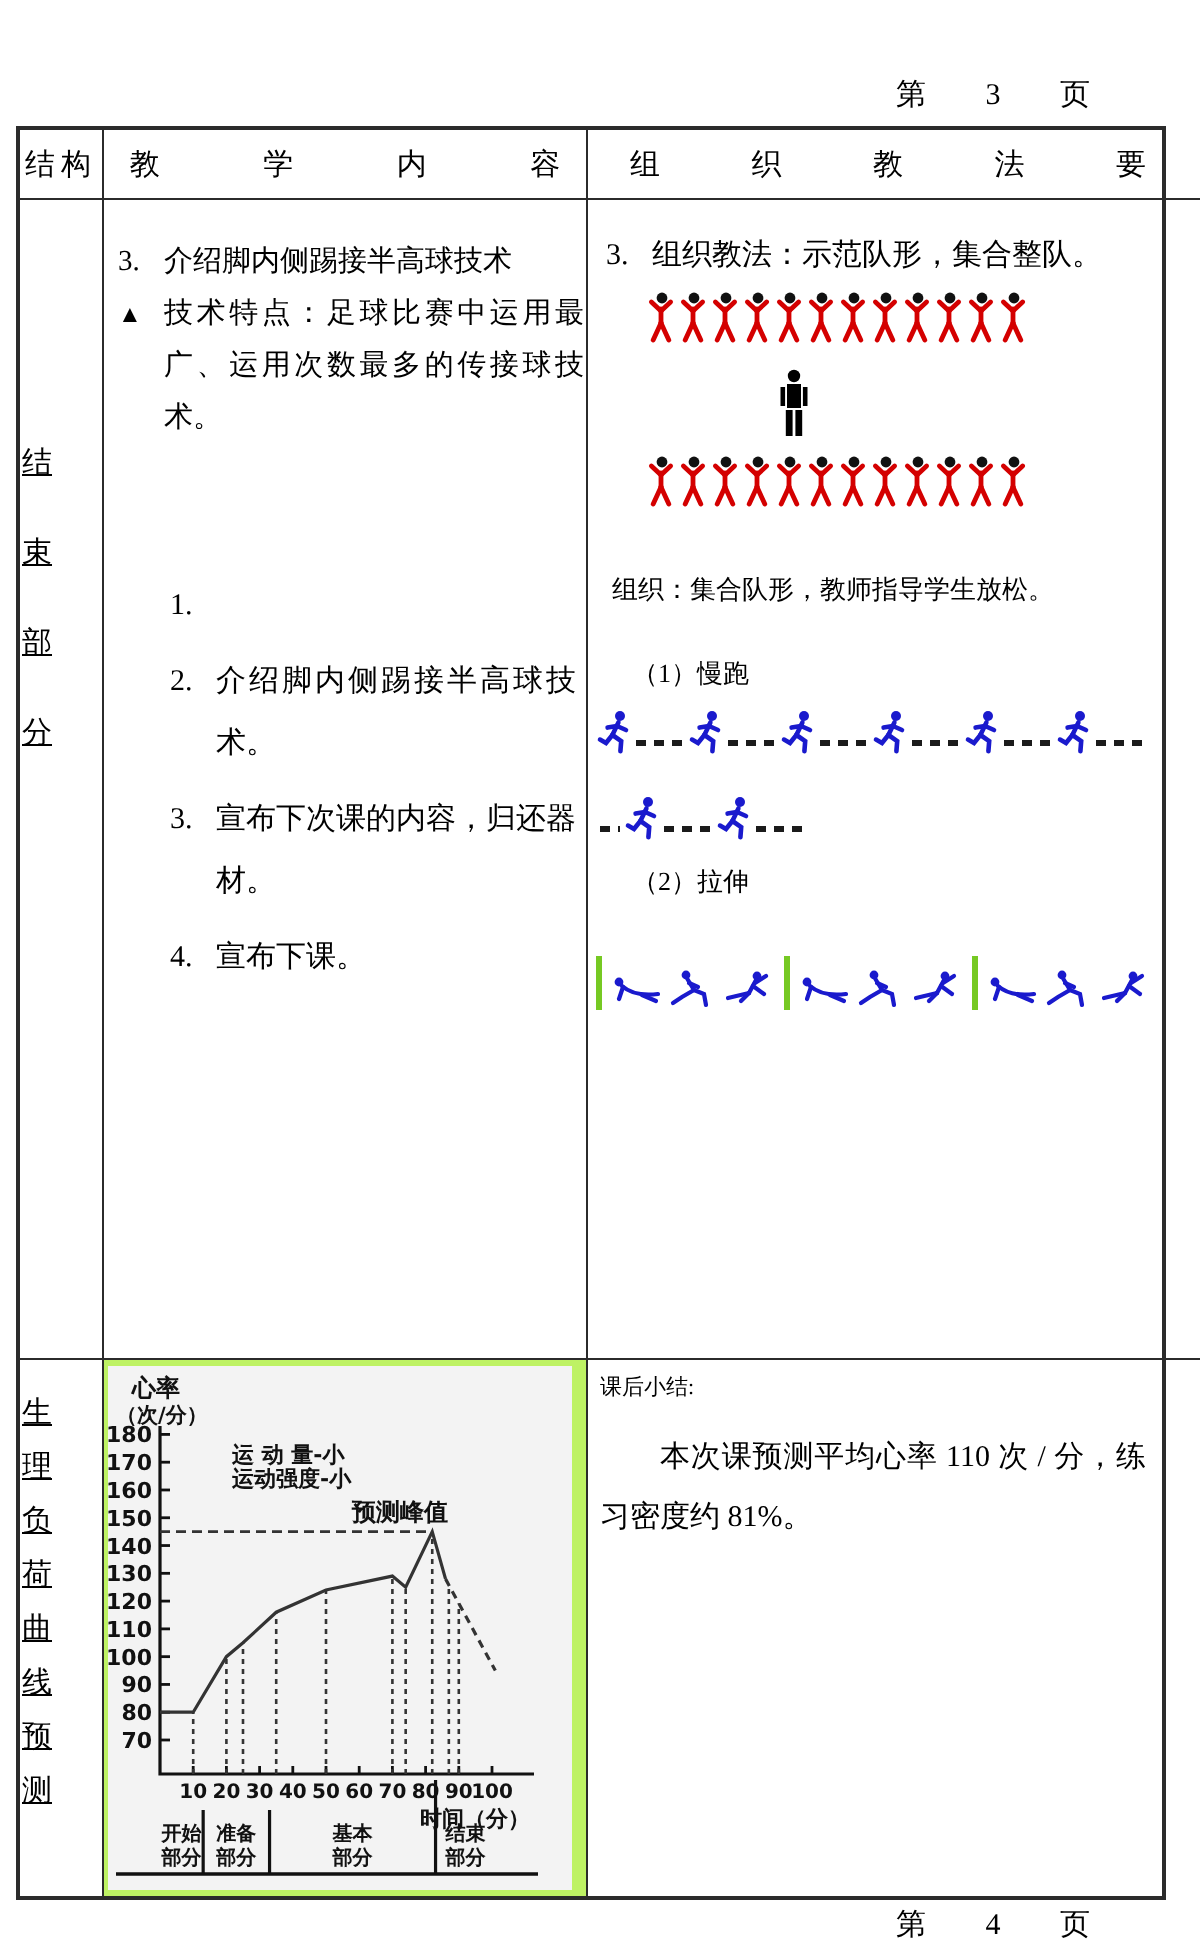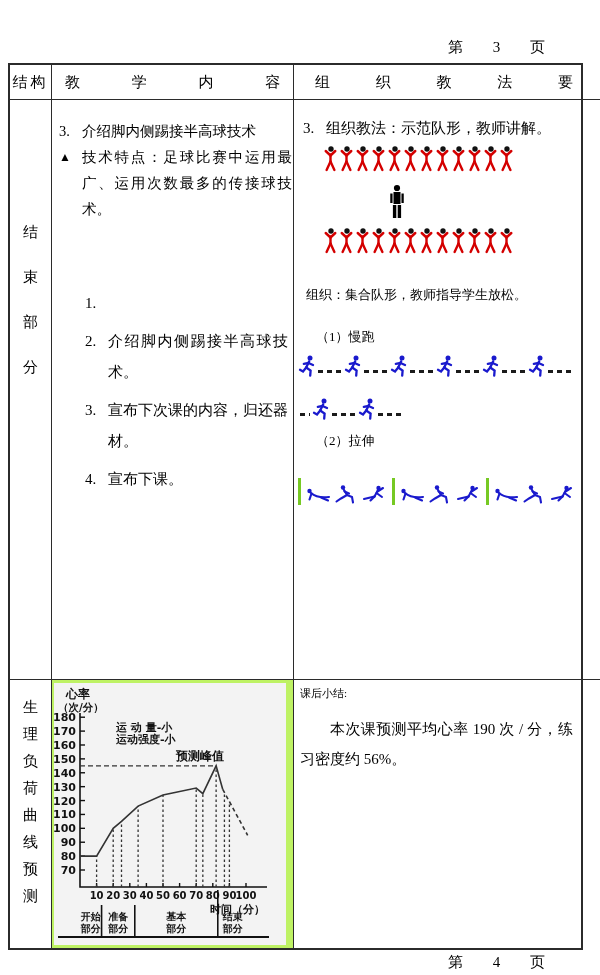--- a/index.html
+++ b/index.html
@@ -17,21 +17,21 @@
     grid-template-columns:42px 242px 1fr;grid-template-rows:35px 580px 1fr;}
   .cell{position:relative;box-sizing:border-box;}
   .br{border-right:1.4px solid #2b2b2b;}
   .bb{border-bottom:1.4px solid #2b2b2b;}
   .hcell{display:flex;align-items:center;justify-content:center;font-size:15px;white-space:nowrap;}
   .ls1{letter-spacing:3px;}
   .ls2{letter-spacing:24px;text-indent:24px;}
   .ls3{letter-spacing:21px;text-indent:21px;}
 
   
-  .vcell{display:flex;justify-content:center;}
+  .vcell{display:flex;text-decoration:underline;}
   .vlabel{width:17px;word-break:break-all;text-align:center;font-size:15px;}
   .vlabel-a{line-height:45px;padding-top:110px;}
   .vlabel-b{line-height:27px;padding-top:14px;}
 
   
   .intro{position:absolute;left:7px;top:18px;width:233px;}
   .item{display:flex;font-size:14.5px;line-height:26px;}
   .item .mk{width:23px;flex:none;}
   .item .mk.tri{font-size:12px;}
   .item .tx{flex:1;text-align:justify;}
@@ -108,21 +108,21 @@
         <div class="step">
           <span class="mk">4.</span>
           <span class="tx">宣布下课。</span>
         </div>
       </div>
     </div>
 
     <div class="cell bb">
       <div class="m-demo">
         <span class="mk">3.</span>
-        <span class="tx">组织教法：示范队形，教师讲解。</span>
+        <span class="tx">组织教法：示范队形，集合整队。</span>
       </div>
 
       <div class="student-row" style="left:30px;top:46px;">
   <svg class="fig-student" width="13" height="27" viewBox="0 0 13 27">
     <circle cx="7" cy="3" r="2.7" fill="#111"></circle>
     <g stroke="#d40000" stroke-width="2.4" stroke-linecap="round" fill="none">
       <path d="M6.5 8.5 L6.5 15.5"></path>
               <path d="M6.5 9.5 L1.7 5"></path>
               <path d="M6.5 9.5 L11.3 5"></path>
       <path d="M6.5 15.5 L2.6 24"></path>
@@ -699,19 +699,19 @@
           <text x="122.28" y="237" font-size="10" font-weight="bold" font-family="&quot;DejaVu Sans&quot;, sans-serif" fill="#111" text-anchor="middle">基本</text>
           <text x="122.28" y="249" font-size="10" font-weight="bold" font-family="&quot;DejaVu Sans&quot;, sans-serif" fill="#111" text-anchor="middle">部分</text>
           <line x1="163.78" y1="207" x2="163.78" y2="254" stroke="#111" stroke-width="1.6"></line>
           <text x="178.72" y="237" font-size="10" font-weight="bold" font-family="&quot;DejaVu Sans&quot;, sans-serif" fill="#111" text-anchor="middle">结束</text>
           <text x="178.72" y="249" font-size="10" font-weight="bold" font-family="&quot;DejaVu Sans&quot;, sans-serif" fill="#111" text-anchor="middle">部分</text>
         </svg>
     </div>
 
     <div class="cell">
       <div class="summary-title">课后小结:</div>
-      <div class="summary-body">本次课预测平均心率 190 次 / 分，练习密度约 56%。</div>
+      <div class="summary-body">本次课预测平均心率 110 次 / 分，练习密度约 81%。</div>
     </div>
 
   </div>
 
   <div id="bottom-page" class="page-label">第 4 页</div>
 </div>
 
 </body></html>

